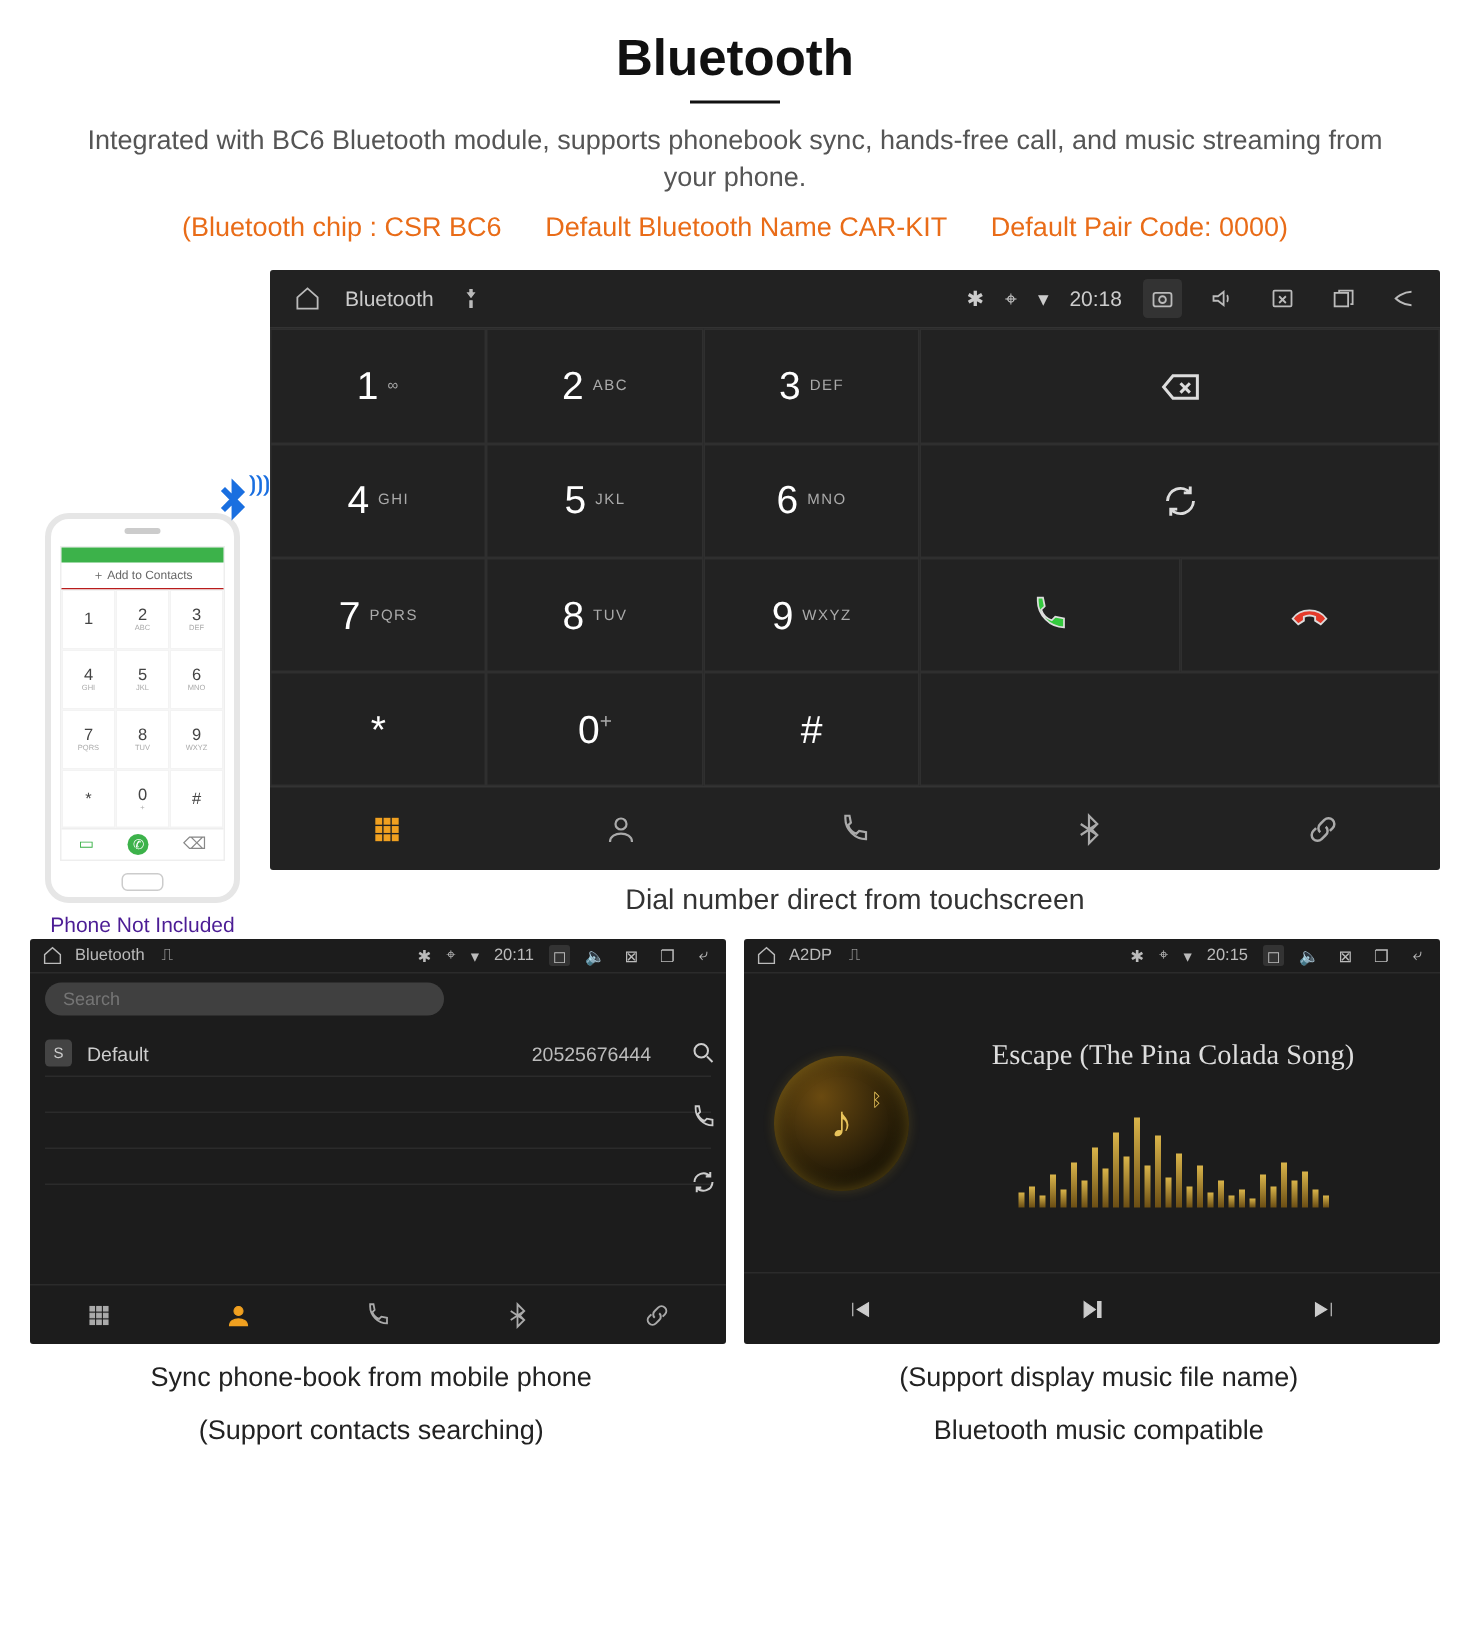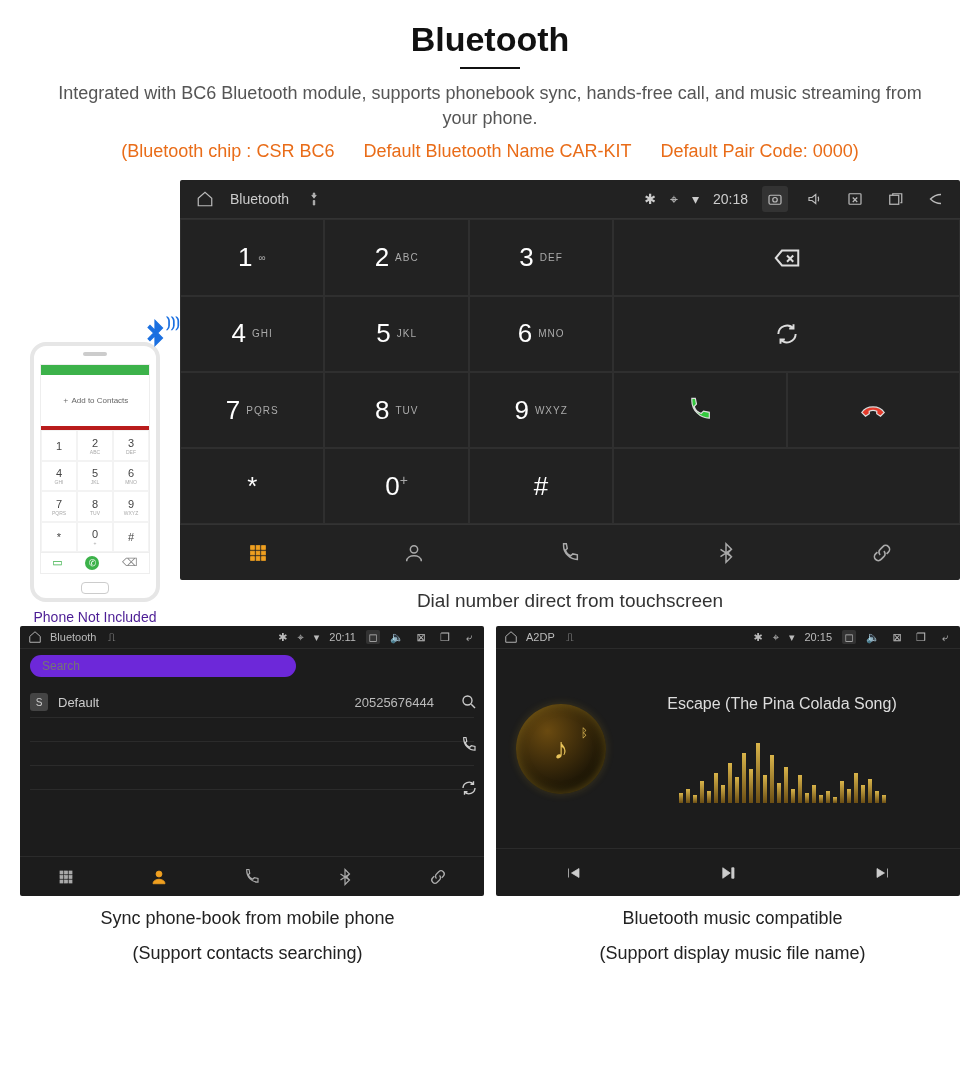--- a/index.html
+++ b/index.html
@@ -60,21 +60,21 @@
   }
   .bt-badge .waves { position:absolute; top:-4px; right:-10px; font-size:14px; color:#1a6fe0;}
   .phone-screen {
     width:100%; height:100%;
     background:#fff;
     border:1px solid #eee;
     font-size:8px;
     display:flex; flex-direction:column;
   }
   .phone-topbar { height:10px; background:#3cb24a;}
-  .add-contacts { padding:20px 4px; color:#666; font-size:8px; border-bottom:4px solid #b91c1c;}
+  .add-contacts { padding:3px 4px; color:#666; font-size:8px; border-bottom:1px solid #b91c1c;}
   .mini-pad { flex:1; display:grid; grid-template-columns:repeat(3,1fr); }
   .mini-pad div { display:flex; flex-direction:column; align-items:center; justify-content:center; border:0.5px solid #f3f3f3; color:#444;}
   .mini-pad .n { font-size:11px; }
   .mini-pad .s { font-size:5px; color:#aaa;}
   .mini-bottom { display:flex; justify-content:space-around; padding:3px 0; border-top:1px solid #eee;}
   .mini-bottom span { font-size:11px;}
   .phone-caption { color:#4c1d95; font-size:14px; margin-top:6px;}
   .phone-caption-wrap { text-align:center; }
 
   .head-unit {
@@ -139,21 +139,21 @@
     border-radius:2px;
   }
   .panel .pstatus {
     display:flex; align-items:center; gap:8px; padding:4px 8px;
     font-size:11px; color:#bbb; border-bottom:1px solid #2b2b2b;
   }
   .panel .pstatus .push-right { margin-left:auto; display:flex; gap:10px; align-items:center;}
   .panel .pstatus .micon { width:14px; height:14px; display:flex; align-items:center; justify-content:center;}
   .search-wrap { padding:6px 10px;}
   .search-input {
-    width:60%; background:#6d28d9; border:none; border-radius:12px;
+    width:60%; background:#404040; border:none; border-radius:12px;
     color:#aaa; padding:4px 12px; font-size:12px;
   }
   .contact-list { flex:1; padding:4px 10px; font-size:13px; position:relative;}
   .contact-row { display:flex; align-items:center; gap:10px; padding:6px 0; border-bottom:1px solid #2b2b2b;}
   .contact-row .avatar { width:18px; height:18px; background:#444; color:#ccc; font-size:10px; display:flex; align-items:center; justify-content:center; border-radius:3px;}
   .contact-row .num { margin-left:auto; margin-right:40px; color:#bbb;}
   .side-actions { position:absolute; right:6px; top:10px; display:flex; flex-direction:column; gap:22px;}
   .side-actions svg { width:18px; height:18px; stroke:#ccc; fill:none;}
   .panel .pnav { display:flex; height:40px; border-top:1px solid #2b2b2b;}
   .panel .pnav .pnav-item { flex:1; display:flex; align-items:center; justify-content:center; color:#aaa;}
@@ -166,21 +166,21 @@
     background: radial-gradient(circle at 35% 30%, #6a4a10, #1a1406 70%);
     display:flex; align-items:center; justify-content:center;
     box-shadow: 0 0 12px rgba(200,160,40,.4) inset, 0 0 8px rgba(200,160,40,.2);
   }
   .music-icon .note {
     width:50px; height:50px; display:flex; align-items:center; justify-content:center;
     color:#e8c35a; font-size:30px; position:relative;
   }
   .music-icon .note .mini-bt { position:absolute; right:-2px; top:2px; font-size:12px; color:#e8c35a;}
   .music-meta { flex:1; text-align:center; color:#ddd; }
-  .music-meta .song { font-size:16px; margin-bottom:20px;}
+  .music-meta .song { font-size:19px; margin-bottom:20px;font-family:Liberation Serif, serif;}
   .eq {
     display:flex; gap:3px; align-items:flex-end; justify-content:center; height:70px;
   }
   .eq span { width:4px; background:linear-gradient(#d9b44a,#6b4e14); }
   .music-controls {
     display:flex; height:48px; border-top:1px solid #2b2b2b;
   }
   .music-controls .mc { flex:1; display:flex; align-items:center; justify-content:center; color:#ccc;}
   .music-controls svg { width:18px; height:18px;}
   .caption2 {
@@ -607,16 +607,16 @@
     </div>
   </div>
 </div>
 
 <div class="captions-row">
   <div>
     <div class="caption2">Sync phone-book from mobile phone</div>
     <div class="caption2">(Support contacts searching)</div>
   </div>
   <div>
+    <div class="caption2">(Support display music file name)</div>
     <div class="caption2">Bluetooth music compatible</div>
-    <div class="caption2">(Support display music file name)</div>
   </div>
 </div>
 
 </body></html>

